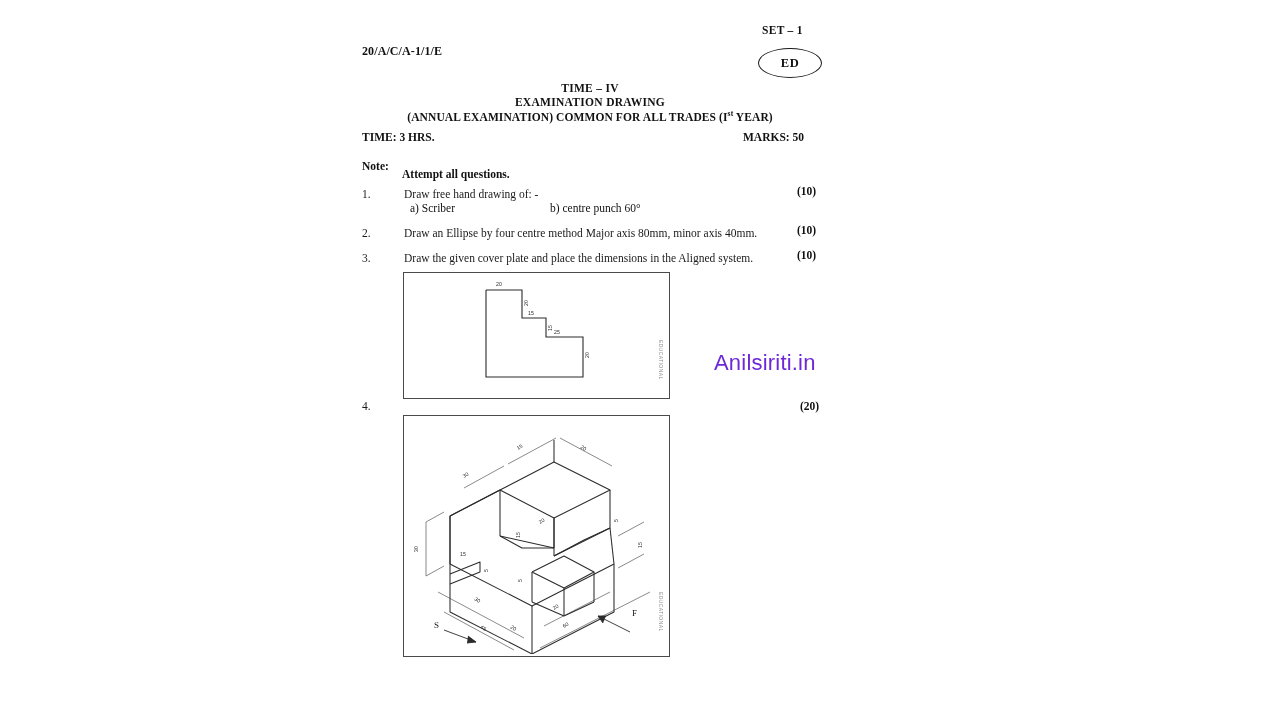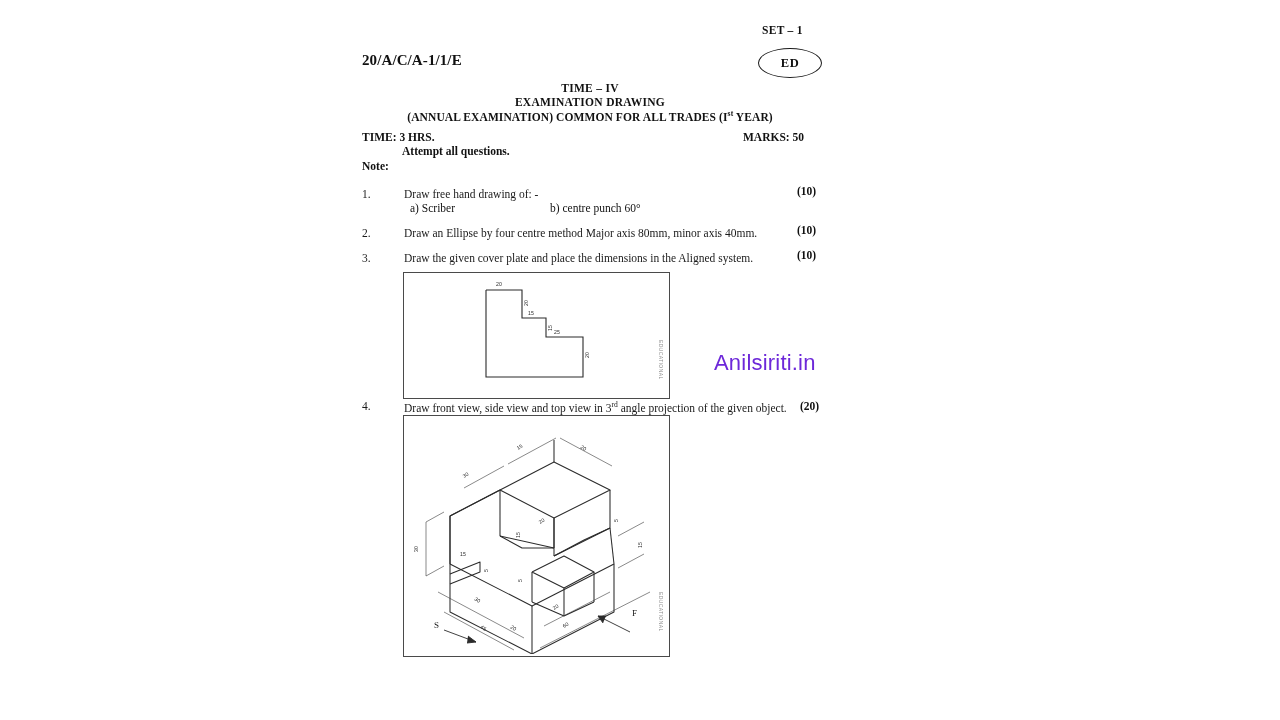--- a/index.html
+++ b/index.html
@@ -19,36 +19,36 @@
     font-weight:bold;font-size:11.5px;letter-spacing:.3px;
   }
   .ed-oval{
     position:absolute;left:758px;top:48px;
     width:62px;height:28px;
     border:1.4px solid #1a1a1a;border-radius:50%;
     display:flex;align-items:center;justify-content:center;
     font-weight:bold;font-size:12.5px;letter-spacing:.6px;
   }
   .code{
-    position:absolute;left:362px;top:52px;
-    font-weight:bold;font-size:15px;letter-spacing:.1px;
+    position:absolute;left:362px;top:44px;
+    font-weight:bold;font-size:12px;letter-spacing:.1px;
   }
   .title-block{
     position:absolute;left:360px;top:81px;width:460px;
     text-align:center;font-weight:bold;line-height:1.22;
   }
   .title-block .l1{font-size:11.5px;letter-spacing:.3px;}
   .title-block .l2{font-size:11.5px;letter-spacing:.3px;}
   .title-block .l3{font-size:11.5px;letter-spacing:.1px;}
   sup{font-size:.66em;vertical-align:super;}
 
   .time{position:absolute;left:362px;top:131px;font-weight:bold;font-size:11.5px;}
   .marks{position:absolute;left:743px;top:131px;font-weight:bold;font-size:11.5px;}
   .note-lbl{position:absolute;left:362px;top:160px;font-weight:bold;font-size:11.5px;}
-  .note-txt{position:absolute;left:402px;top:145px;font-weight:bold;font-size:11.5px;}
+  .note-txt{position:absolute;left:402px;top:168px;font-weight:bold;font-size:11.5px;}
 
   
   .qnum{position:absolute;font-size:11.5px;color:#1a1a1a;}
   .qtxt{position:absolute;font-size:11.5px;color:#1a1a1a;}
   .qmark{position:absolute;font-weight:bold;font-size:11.5px;}
   .suba{position:absolute;font-size:11.5px;}
   .subb{position:absolute;font-size:11.5px;}
 
   .q1n{left:362px;top:188px;}
   .q1t{left:404px;top:188px;}
@@ -142,21 +142,20 @@
       <text class="dim" x="124" y="33" transform="rotate(-90 124 33)">20</text>
       <text class="dim" x="124" y="42">15</text>
       <text class="dim" x="148" y="58" transform="rotate(-90 148 58)">15</text>
       <text class="dim" x="150" y="61">25</text>
       <text class="dim" x="185" y="85" transform="rotate(-90 185 85)">20</text>
     </svg>
   </div>
   <div class="vwm vwm3">EDUCATIONAL</div>
 
   <div class="qnum q4n">4.</div>
-  <div class="qtxt q4t"><span>Draw front view, side view and top view in 3</span><sup>rd</sup><span> angle projection of the given object.</span></div>
   <div class="qmark q4m">(20)</div>
 
   <div class="frame frame4">
     <svg width="263" height="238" viewBox="0 0 263 238">
       <g fill="none" stroke="#2b2b2b" stroke-width="1.05" stroke-linejoin="round">
 
         <polyline points="46,148 46,196 128,238 210,196 210,148"></polyline>
         <polyline points="46,148 128,190 210,148"></polyline>
         <line x1="128" y1="190" x2="128" y2="238"></line>
 

